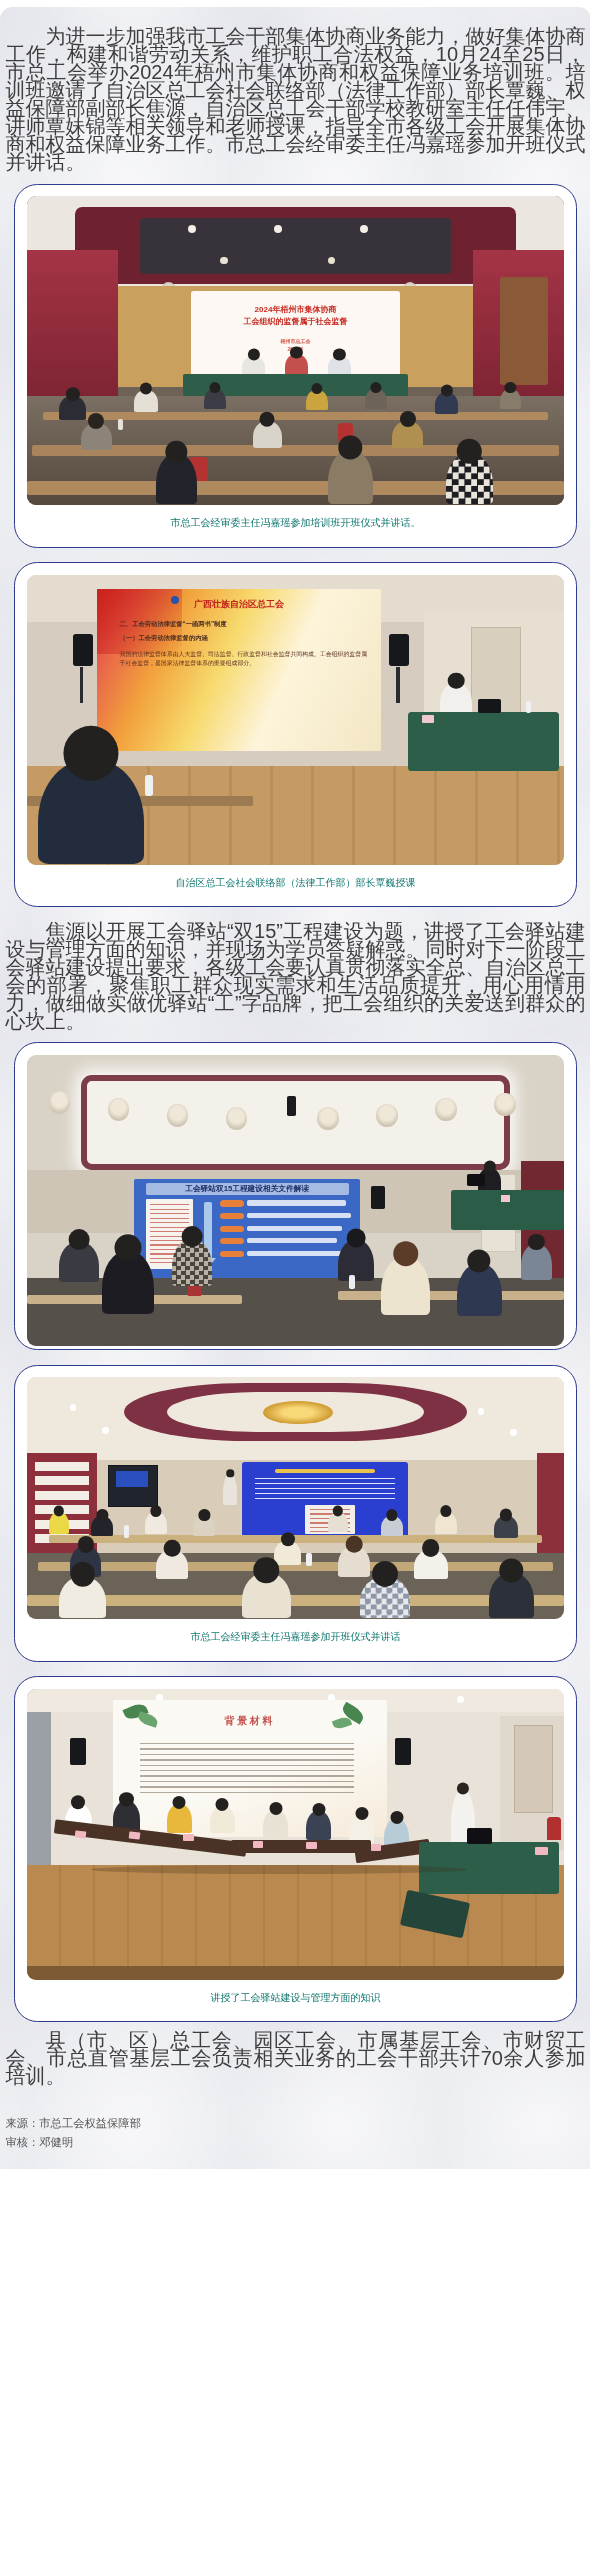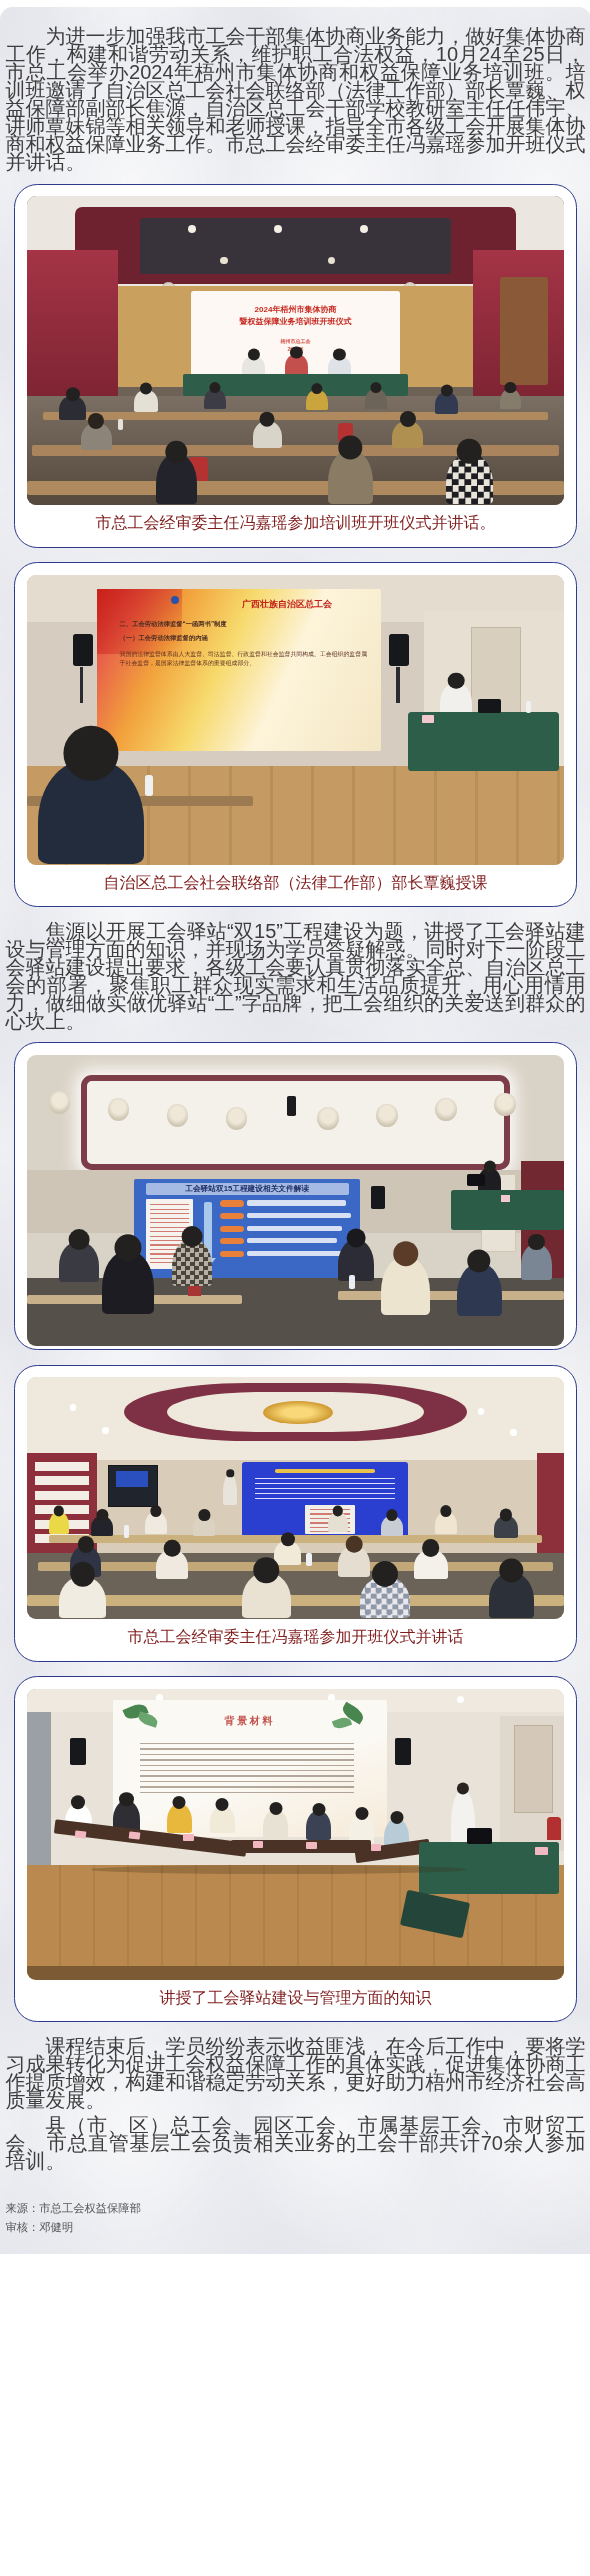--- a/index.html
+++ b/index.html
@@ -11,35 +11,35 @@
     background-image:
       radial-gradient(closest-side, rgba(255,255,255,.55), rgba(255,255,255,0)),
       radial-gradient(closest-side, rgba(221,222,230,.55), rgba(221,222,230,0));
     background-size:207px 243px, 288px 324px;
     background-position:27px 54px, 135px 171px;
     padding:7.2px 0 9px;
   }
   .para{margin:12.6px 5.4px;font-size:20px;line-height:18px;color:#3d3d3d;text-indent:2em;text-align:justify;}
   .card{margin:10.8px 14.4px 14.4px;background:#fff;border:1.4px solid #2e3a8c;border-radius:23.4px;padding:11.7px 11.7px 3.6px;}
   .photo{position:relative;overflow:hidden;border-radius:9px;width:100%;}
-  .cap{padding:9px 7.2px 10.8px;text-align:center;font-size:16px;color:#7f1d1d;line-height:18px;}
+  .cap{padding:9px 7.2px 10.8px;text-align:center;font-size:10px;color:#0f766e;line-height:18px;}
   .footer{padding:16px 5.4px 7.2px;font-size:11.3px;line-height:19.4px;color:#555;}
   .fline{white-space:pre;}
   .fig{position:absolute;display:block;border-radius:45% 45% 10% 10%/60% 60% 8% 8%;}
   .fig::before{content:"";position:absolute;left:50%;top:0;transform:translate(-50%,-62%);width:52%;aspect-ratio:1/1;border-radius:50%;background:var(--hair,#23211f);}
   .bar{position:absolute;display:block;}
   .lamp{position:absolute;display:block;border-radius:50%;}
   
   .s1{height:309px;background:#6e6257;}
   .s1 .txt1{position:absolute;width:100%;text-align:center;font-weight:bold;color:#c62a22;}
   
   .s2{height:290px;background:#d6ccc0;}
   .s2-screen{position:absolute;left:13%;top:14.4px;width:53%;height:162px;border-radius:1.8px;
     background:linear-gradient(115deg,#d8372b 0%,#e8604a 10%,#f2a23c 26%,#f7d96b 44%,#fdf4da 64%,#f3e6c4 100%);}
-  .s2-head{position:absolute;top:9px;left:0;width:100%;text-align:center;font-size:9px;font-weight:bold;color:#c2201a;margin-left:48px;}
+  .s2-head{position:absolute;top:9px;left:0;width:100%;text-align:center;font-size:9px;font-weight:bold;color:#c2201a;}
   .s2-l{position:absolute;left:8%;width:88%;font-size:6.3px;color:#4a2c24;font-weight:bold;}
   
   .s3{height:291px;background:#d9d2c6;}
   .s3-screen{position:absolute;left:20%;width:42%;top:124px;height:101px;background:#3a68c4;border-radius:1.8px;}
   .s3-title{position:absolute;top:4.5px;left:5%;width:90%;text-align:center;font-size:7.7px;font-weight:bold;color:#1d2e66;background:rgba(255,255,255,.55);border-radius:1.8px;padding:0.9px 0;}
   .s3 .pill{position:absolute;width:23.4px;height:6.3px;background:#e8803a;border-radius:3.6px;}
   .s3 .tape{position:absolute;height:5.4px;background:rgba(255,255,255,.8);border-radius:1.8px;}
   
   .s4{height:242px;background:#d9cdb9;}
   
@@ -70,21 +70,21 @@
       <i class="lamp" style="top:61px;left:36%;width:7.2px;height:7.2px;background:#e8e2d2"></i>
       <i class="lamp" style="top:61px;left:56%;width:7.2px;height:7.2px;background:#e8e2d2"></i>
       <i class="lamp" style="top:86px;left:25%;width:12.6px;height:12.6px;background:#dcd5c8;border:1.8px solid #c6bfae"></i>
       <i class="lamp" style="top:86px;left:70%;width:12.6px;height:12.6px;background:#dcd5c8;border:1.8px solid #c6bfae"></i>
       <i class="bar" style="left:0;top:54px;width:17%;height:149px;background:linear-gradient(#a43446,#7e2433)"></i>
       <i class="bar" style="right:0;top:54px;width:17%;height:149px;background:linear-gradient(#a43446,#7e2433)"></i>
       <i class="bar" style="right:3%;top:81px;width:9%;height:108px;background:#8a5a38;border-radius:2.7px"></i>
       <i class="bar" style="left:17%;right:17%;top:90px;height:101px;background:#c9a05e"></i>
       <span class="bar" style="left:30.5%;width:39%;top:95px;height:85px;background:#fdf8f3;border-radius:2.7px">
         <span class="txt1" style="top:12.6px;font-size:8px">2024年梧州市集体协商</span>
-        <span class="txt1" style="top:25px;font-size:8px">暨权益保障业务培训班开班仪式</span>
+        <span class="txt1" style="top:25px;font-size:8px">工会组织的监督属于社会监督</span>
         <span class="txt1" style="top:47px;font-size:5px;color:#d4534a">梧州市总工会</span>
         <span class="txt1" style="top:55px;font-size:5px;color:#d4534a">2024年</span>
       </span>
       <i class="fig" style="left:40%;top:160px;width:23.4px;height:20px;background:#e8e6e0"></i>
       <i class="fig" style="left:48%;top:158px;width:23.4px;height:21.6px;background:#c4504e"></i>
       <i class="fig" style="left:56%;top:160px;width:23.4px;height:20px;background:#dfe2e6"></i>
       <i class="bar" style="left:29%;width:42%;top:178px;height:21.6px;background:#2e5d49;border-radius:1.8px"></i>
       <i class="bar" style="left:0;right:0;top:200px;height:109px;background:linear-gradient(#7b6f63,#55493e)"></i>
       <i class="bar" style="left:3%;right:3%;top:216px;height:8px;background:#b08a5f;border-radius:1.8px"></i>
       <i class="bar" style="left:1%;right:1%;top:249px;height:10.8px;background:#a9845c;border-radius:1.8px"></i>
@@ -287,21 +287,20 @@
       <i class="bar" style="left:73%;right:1%;top:153px;height:52px;background:#2c5e49;border-radius:2.7px"></i>
       <i class="bar" style="left:82%;top:139px;width:25px;height:16px;background:#101014;border-radius:1.8px"></i>
       <i class="bar" style="right:3%;top:158px;width:12.6px;height:8px;background:#f2b8c2;border-radius:0.9px"></i>
       <i class="bar" style="right:0.5%;top:128px;width:14.4px;height:23.4px;background:#b23030;border-radius:3.6px 3.6px 0 0"></i>
       <i class="bar" style="left:70%;top:207px;width:12%;height:36px;background:#24453a;border-radius:2.7px;transform:rotate(12deg)"></i>
       <i class="bar" style="left:12%;top:176px;width:70%;height:9px;background:rgba(60,40,20,.25);border-radius:50%"></i>
     </div>
     <figcaption class="cap">讲授了工会驿站建设与管理方面的知识</figcaption>
   </figure>
 
-  <p class="para">课程结束后，学员纷纷表示收益匪浅，在今后工作中，要将学习成果转化为促进工会权益保障工作的具体实践，促进集体协商工作提质增效，构建和谐稳定劳动关系，更好助力梧州市经济社会高质量发展。</p>
   <p class="para" style="margin-top:-5.4px">县（市、区）总工会、园区工会、市属基层工会、市财贸工会、市总直管基层工会负责相关业务的工会干部共计70余人参加培训。</p>
 
   <div class="footer">
     <div class="fline">来源：市总工会权益保障部</div>
     <div class="fline">审核：邓健明</div>
 
   </div>
 
 </div>
 </div>

